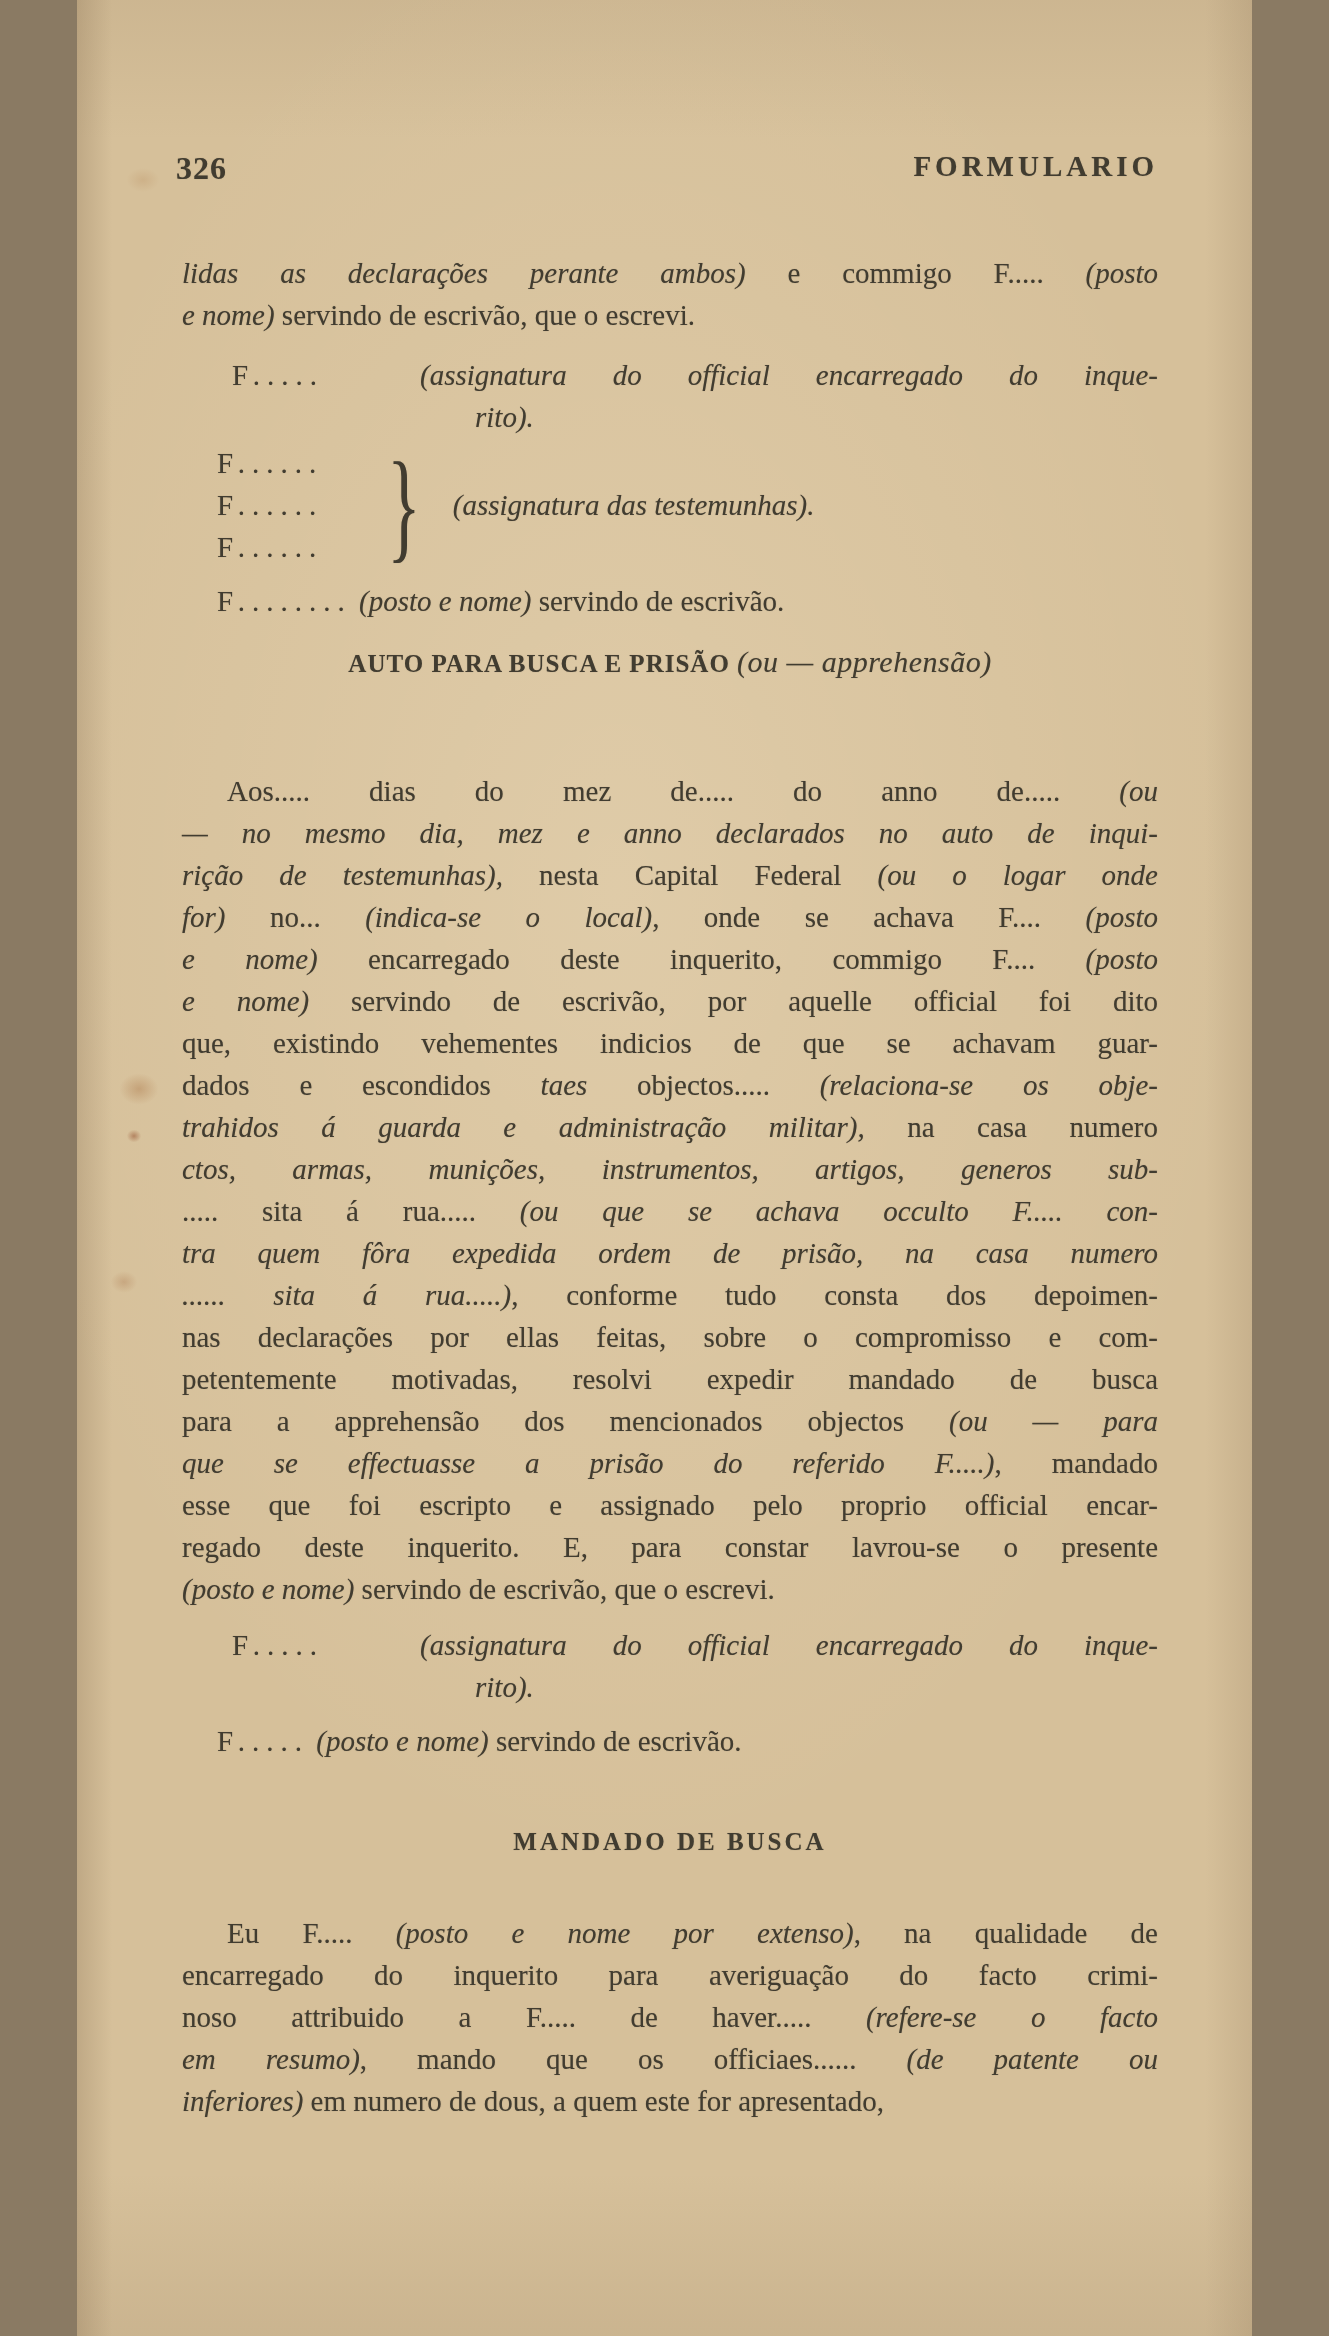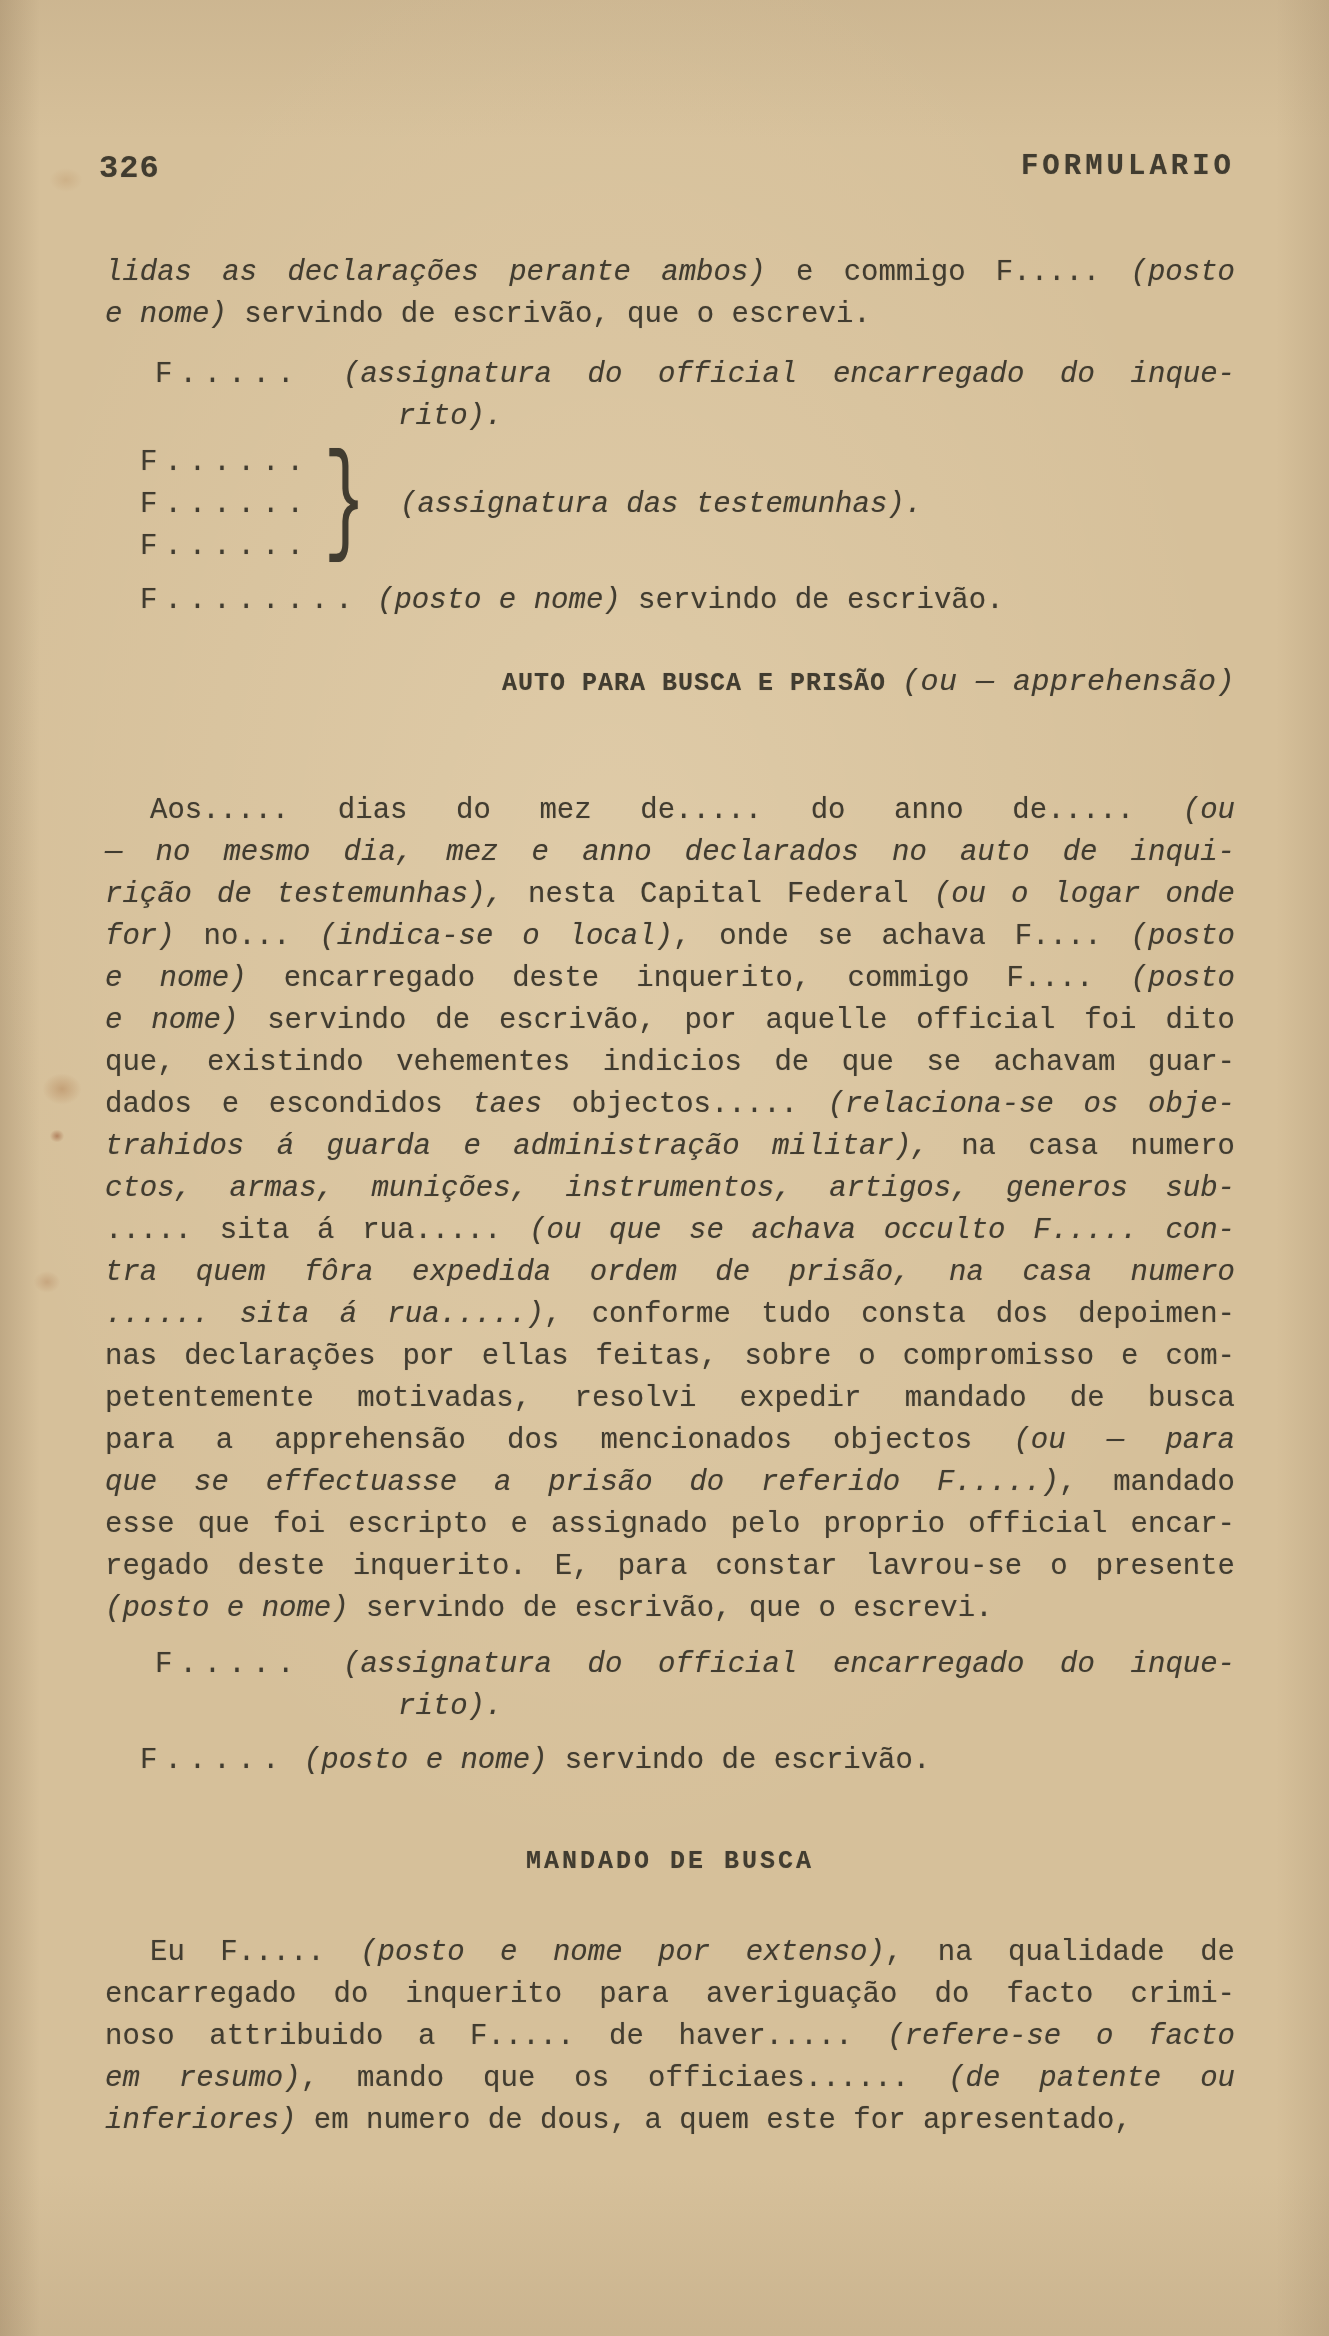--- a/index.html
+++ b/index.html
@@ -1,22 +1,22 @@
 <!DOCTYPE html>
 <html><head>
 <meta charset="utf-8">
 <style>
   html,body{margin:0;padding:0;background:#8a7a63;}
   .page{
     position:relative;
-    width:1329px;height:2336px;
+    width:1175px;height:2336px;
     box-sizing:border-box;
     padding:150px 94px 0 105px;
     margin:0 auto;
-    font-family:Liberation Mono, monospace;
+    font-family:Liberation Serif, serif;
     color:#413c30;
     background:
       radial-gradient(ellipse 900px 1400px at 46% 38%, rgba(255,243,218,0.22), rgba(255,243,218,0) 70%),
       linear-gradient(90deg, rgba(110,85,58,0.22), rgba(110,85,58,0) 3%),
       linear-gradient(270deg, rgba(110,85,58,0.14), rgba(110,85,58,0) 4%),
       linear-gradient(180deg, rgba(120,95,65,0.10), rgba(120,95,65,0) 6%),
       linear-gradient(0deg, rgba(120,95,65,0.12), rgba(120,95,65,0) 7%),
       #d6c09a;
     overflow:hidden;
     text-shadow:0 0 1px rgba(62,55,42,0.35);
@@ -42,21 +42,21 @@
   
   .wrow{display:flex;align-items:center;margin-top:4px;padding-left:35px;font-size:29px;line-height:42px;height:126px;}
   .wcol{flex:0 0 160px;}
   .bracewrap{flex:0 0 46px;height:126px;display:flex;align-items:center;justify-content:center;}
   .brace{display:inline-block;font-size:112px;line-height:112px;transform:scale(0.62,1.1);transform-origin:center;font-weight:400;}
   .wlabel{font-style:italic;margin-left:22px;}
   
   .clerk{margin-top:12px;padding-left:35px;font-size:29px;line-height:42px;}
   
   .heading{margin:0;text-align:center;font-size:25px;font-weight:bold;letter-spacing:1px;line-height:40px;}
-  .h-auto{margin-top:40px;text-align:right;}
+  .h-auto{margin-top:20px;}
   .h-mandado{margin-top:60px;letter-spacing:3px;}
   .hital{font-style:italic;font-weight:normal;font-size:30px;letter-spacing:0.5px;}
   .body-auto{margin-top:86px;}
   .body-auto{}
   .sig2{margin-top:14px;}
   .body-mandado{margin-top:50px;}
   
   .speck{position:absolute;border-radius:50%;pointer-events:none;}
   .sp1{left:36px;top:1068px;width:52px;height:42px;background:radial-gradient(closest-side,rgba(166,110,62,0.38),rgba(166,110,62,0) 75%);}
   .sp2{left:48px;top:1128px;width:18px;height:16px;background:radial-gradient(closest-side,rgba(150,82,48,0.55),rgba(150,82,48,0) 80%);}

